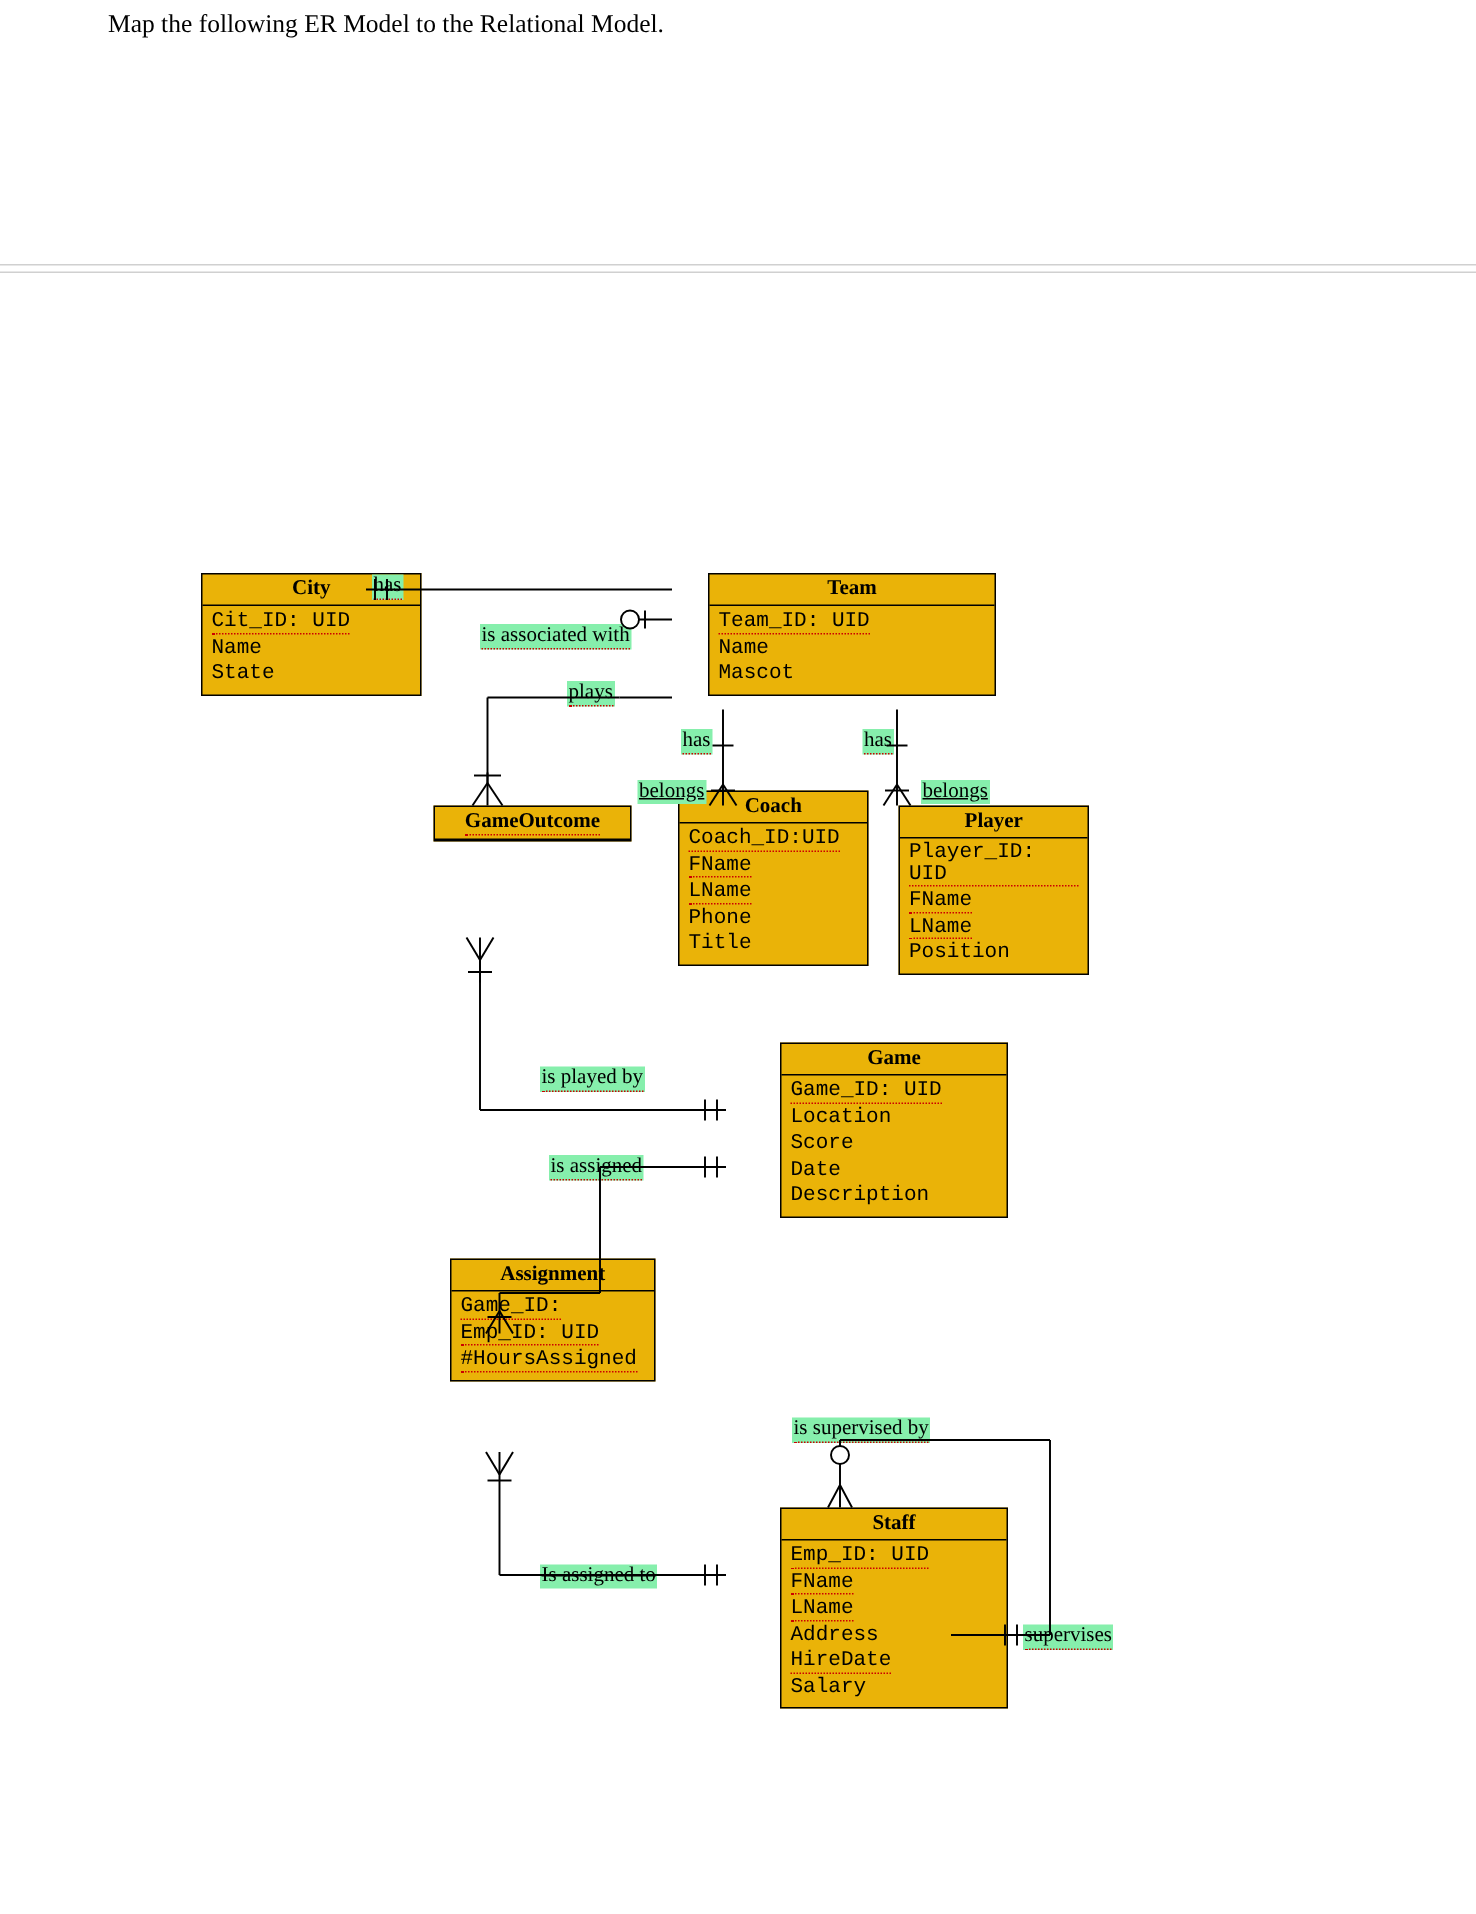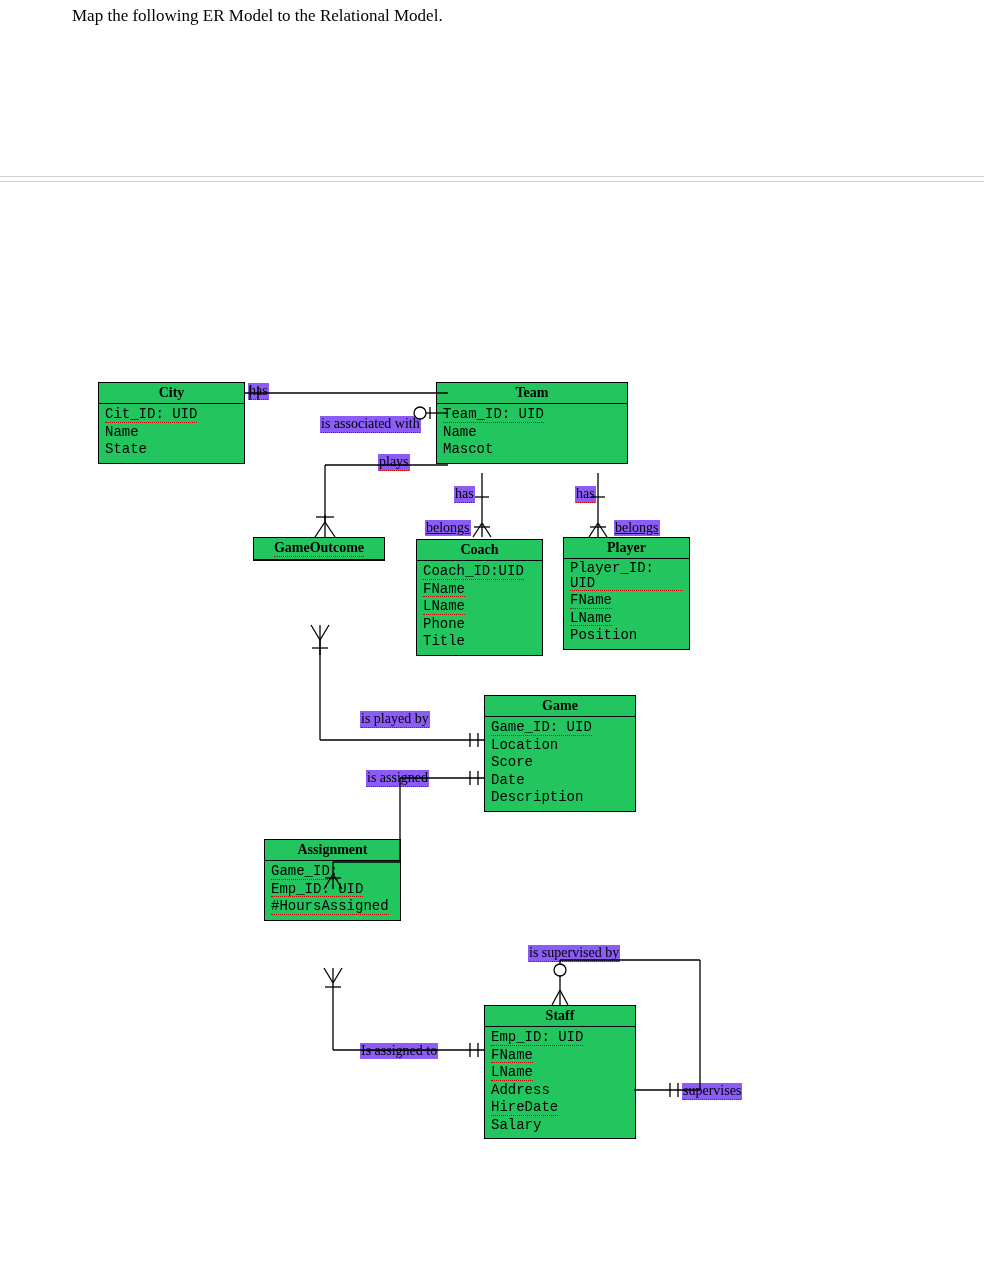--- a/index.html
+++ b/index.html
@@ -29,40 +29,41 @@
   .canvas {
     position: absolute;
     left: 0;
     top: 0;
     width: 984px;
     height: 1276px;
   }
   .entity {
     position: absolute;
     border: 1.5px solid #000;
-    background: #22c55e;
+    background: #eab308;
     font-size: 14px;
+    margin-left: 36px;
   }
   .entity .title {
     text-align: center;
     font-weight: bold;
     padding: 2px 4px;
     border-bottom: 1.5px solid #000;
   }
   .entity .attrs {
     padding: 2px 6px 4px 6px;
     line-height: 1.25;
     font-family: Liberation Mono, monospace;
   }
   .u { text-decoration: underline; }
   .rd { border-bottom: 1px dotted #c00; display: inline-block; line-height: 1.05; }
   .label {
     position: absolute;
     font-size: 14px;
-    background: #8b5cf6;
+    background: #86efac;
     padding: 0 1px;
   }
   .strike { text-decoration: line-through; }
   svg { position: absolute; left: 0; top: 0; }
   line { stroke: #000; stroke-width: 1.3; }
   circle { stroke: #000; stroke-width: 1.3; fill: #fff; }
   .crow line { stroke: #000; }
 </style>
 </head>
 <body>
@@ -87,21 +88,21 @@
       <div><span class="u"><span class="rd">Team_ID: UID</span></span></div>
       <div>Name</div>
       <div>Mascot</div>
     </div>
   </div>
 
   <div class="entity" style="left:253px; top:537px; width:130px;">
     <div class="title"><span class="rd">GameOutcome</span></div>
   </div>
 
-  <div class="entity" style="left:416px; top:539px; width:125px;">
+  <div class="entity" style="left:416px; top:527px; width:125px;">
     <div class="title">Coach</div>
     <div class="attrs">
       <div><span class="u"><span class="rd">Coach_ID:UID</span></span></div>
       <div><span class="rd">FName</span></div>
       <div><span class="rd">LName</span></div>
       <div>Phone</div>
       <div>Title</div>
     </div>
   </div>
 

